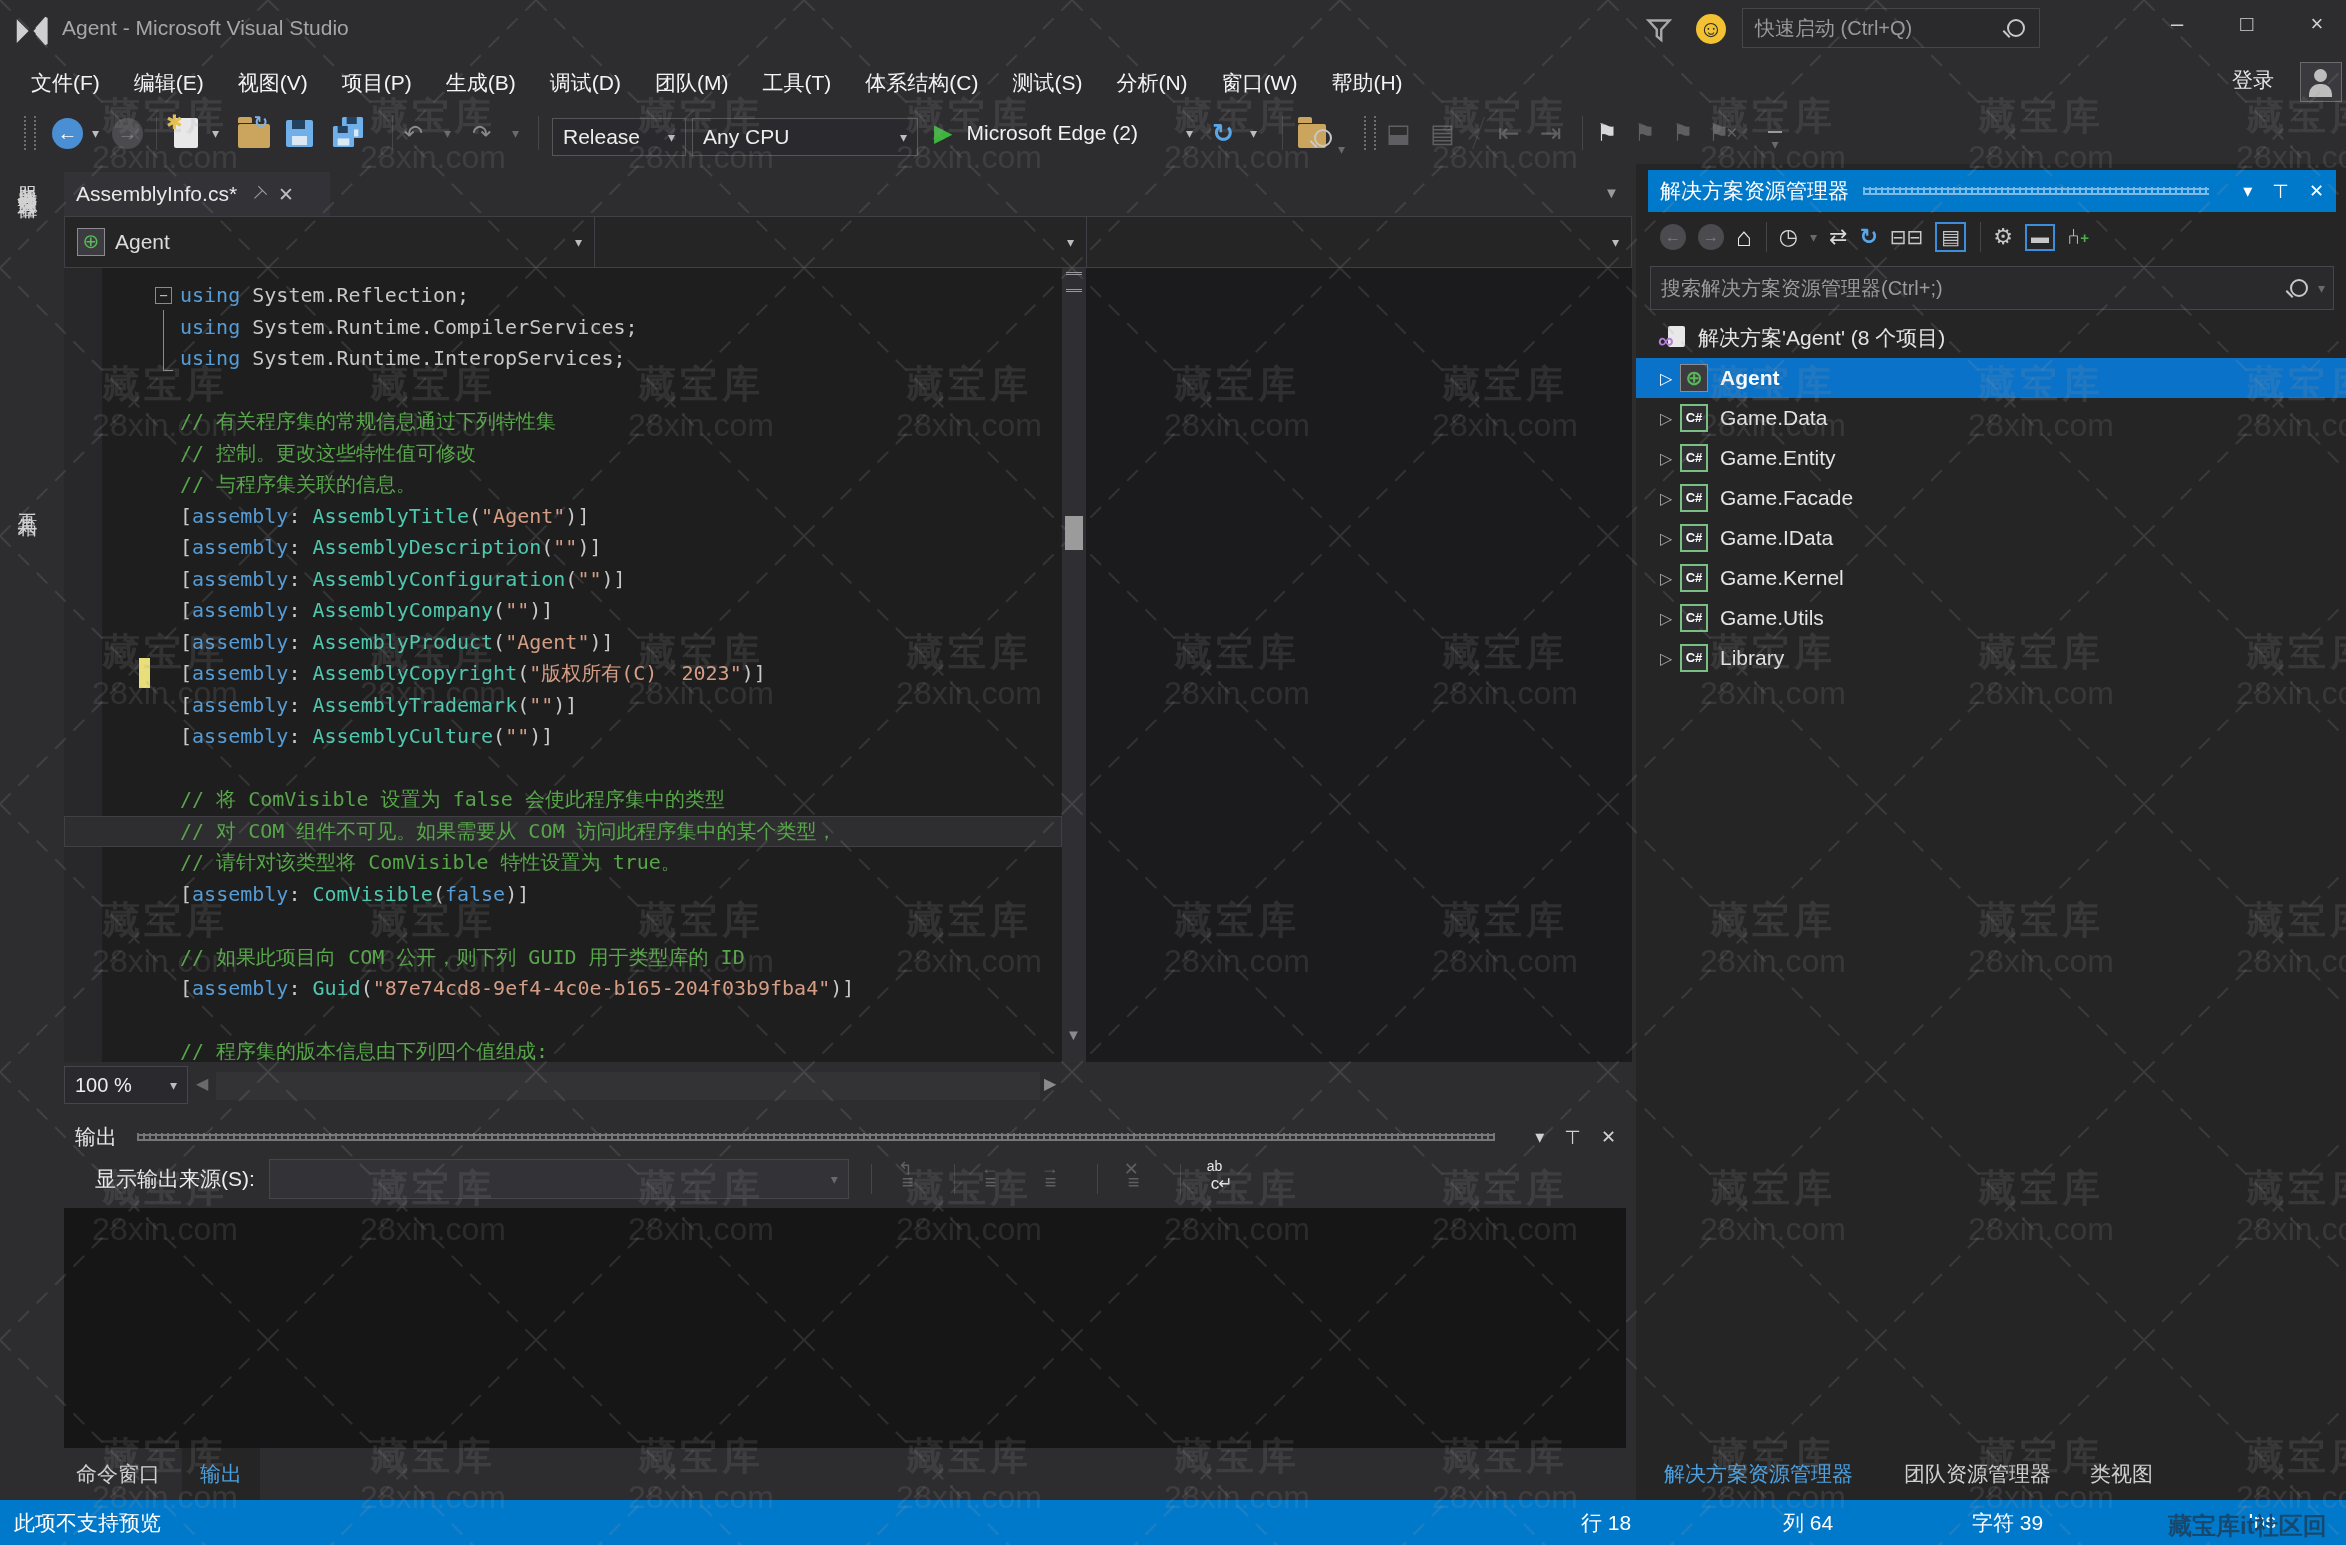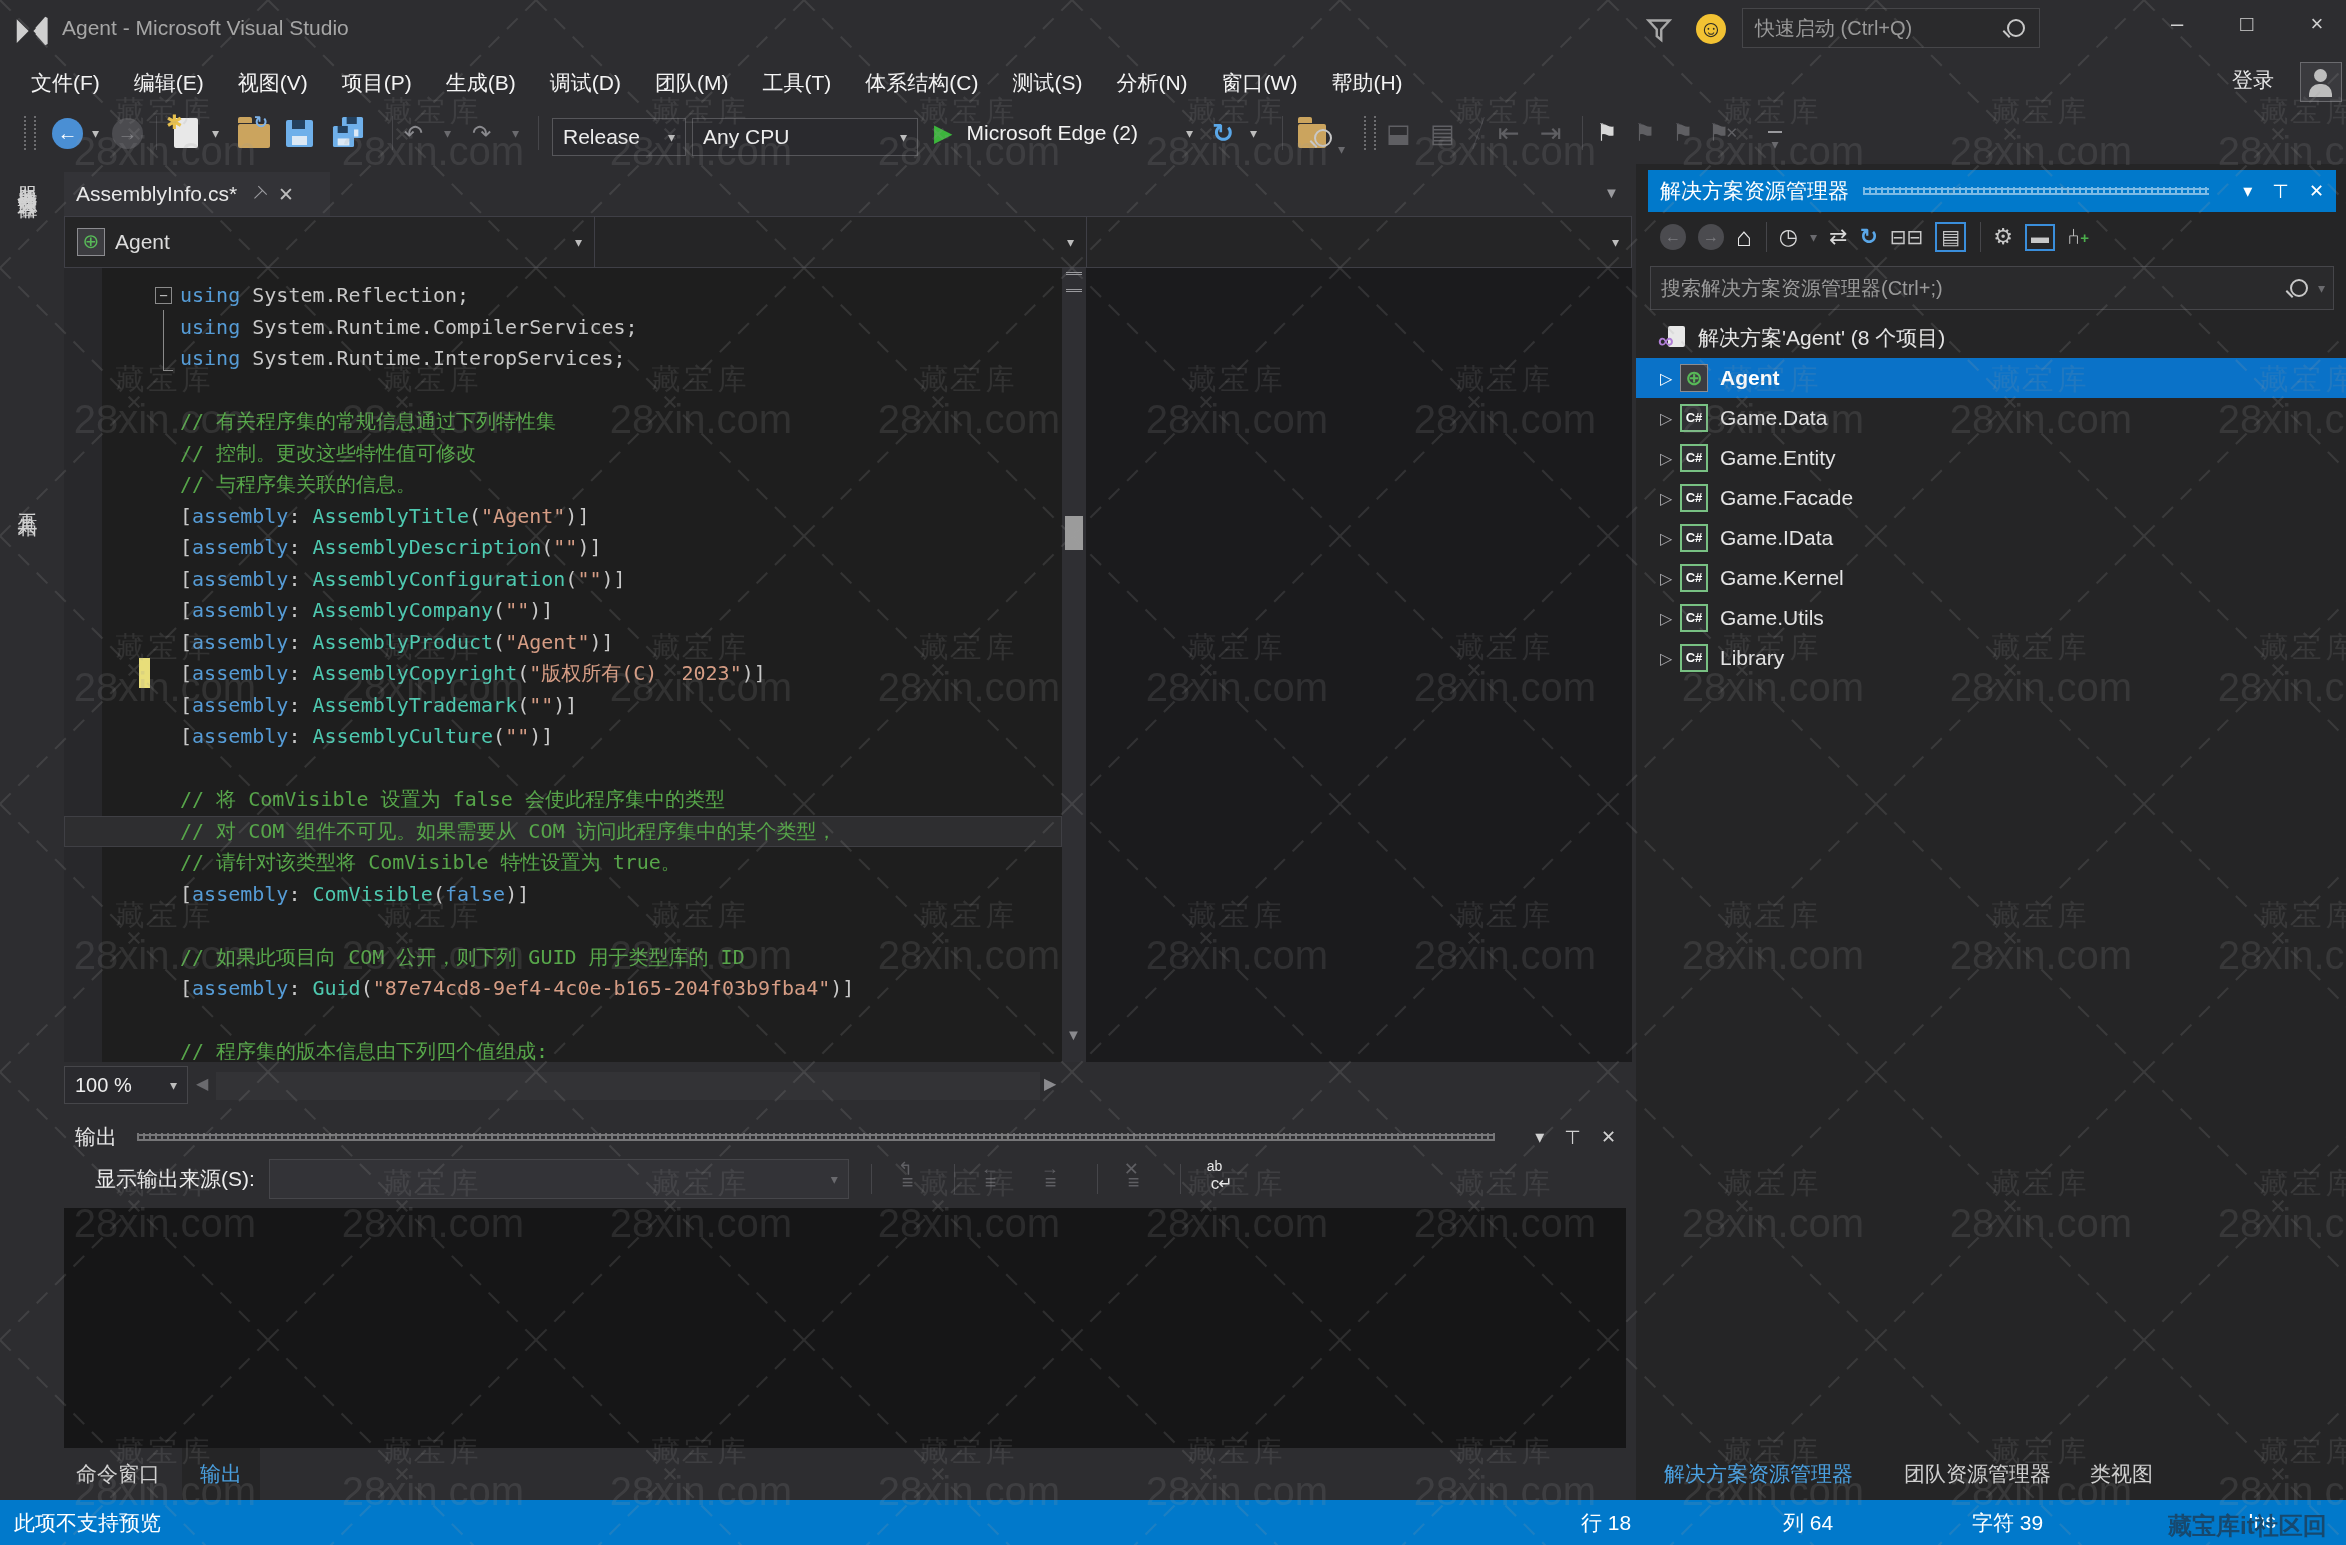--- a/index.html
+++ b/index.html
@@ -134,22 +134,22 @@
   .icon-web{background:#3c3c40;border:1px solid #8c8c90;color:#58b958;font-size:21px;line-height:26px;text-align:center;box-sizing:border-box;}
   .icon-sln{position:relative;} .icon-sln u{position:absolute;right:1px;top:2px;width:17px;height:21px;background:#e8e8e8;border-radius:2px;}
   .icon-sln s{position:absolute;left:0;bottom:0;text-decoration:none;color:#b07fd6;font-size:22px;font-weight:bold;line-height:22px;}
   
   .statusbar{left:0;top:1500px;width:2346px;height:45px;background:#0179cb;font-size:21px;color:#fff;}
   .sb{top:9px;}
   
   .wm-overlay{position:absolute;left:0;top:0;z-index:60;pointer-events:none;}
   #wm-grid{position:absolute;left:0;top:0;width:2346px;height:1545px;z-index:61;pointer-events:none;}
   .wm-cell{position:absolute;width:220px;text-align:center;color:#9a9a9a;opacity:.16;line-height:1.15;}
-  .wm-cell .l1{font-size:29px;letter-spacing:4px;}
-  .wm-cell .l2{font-size:40px;}
+  .wm-cell .l1{font-size:38px;letter-spacing:4px;font-weight:bold;}
+  .wm-cell .l2{font-size:32px;}
   .wm-corner{left:2168px;top:1510px;z-index:62;color:#17496f;font-size:24px;font-weight:bold;pointer-events:none;}
 </style>
 </head>
 <body>
 
 <div class="app">
 
   <div class="abs titlebar">
     <svg class="abs vslogo" viewBox="0 0 32 32">
       <path d="M4 6 L14 16 L4 26 Z" fill="#cfcfcf"></path>

